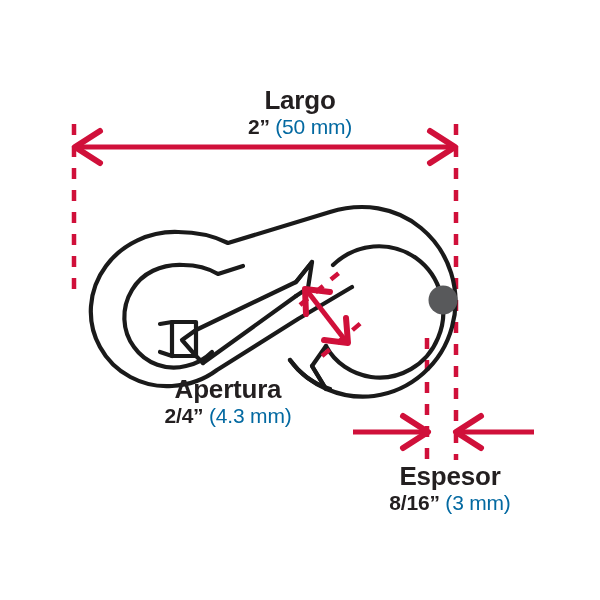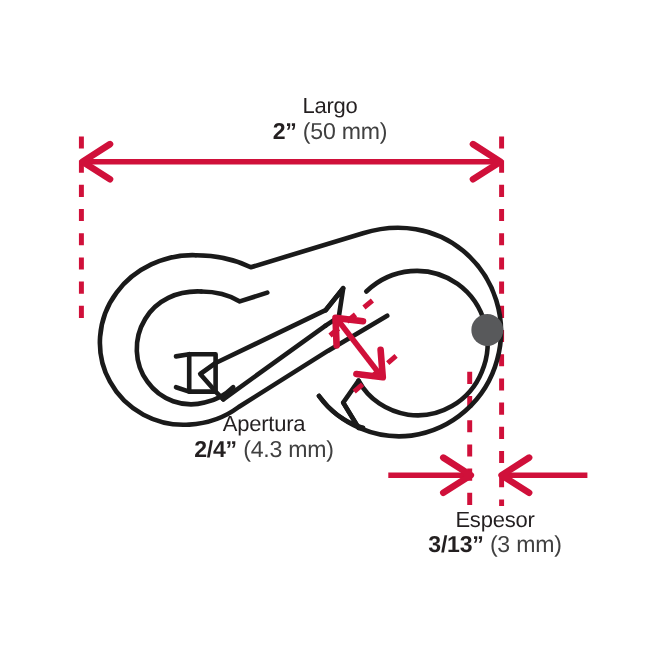--- a/index.html
+++ b/index.html
@@ -30,44 +30,44 @@
     height: 600px;
   }
   .label-block {
     position: absolute;
     text-align: center;
     color: #231f20;
     line-height: 1.12;
     white-space: nowrap;
   }
   .label-title {
-    font-weight: normal;
-    font-size: 20px;
+    font-weight: bold;
+    font-size: 26px;
     letter-spacing: -0.2px;
     font-family: "Liberation Sans", sans-serif;
   }
   .label-value {
     font-size: 21px;
     letter-spacing: -0.2px;
     font-family: "Liberation Sans", sans-serif;
   }
   .label-value .imp {
     font-weight: bold;
   }
   .label-value .met {
     font-weight: normal;
-    color: #404040;
+    color: #0369a1;
   }
   #label-largo {
     left: 150px;
     top: 86px;
     width: 300px;
   }
   #label-apertura {
-    left: 140px;
+    left: 128px;
     top: 375px;
     width: 200px;
   }
   #label-espesor {
     left: 355px;
     top: 462px;
     width: 190px;
   }
 </style>
 </head>
@@ -176,18 +176,18 @@
     <div class="label-title">Apertura</div>
     <div class="label-value">
       <span class="imp">2/4”</span>
       <span class="met">(4.3 mm)</span>
     </div>
   </div>
 
   <div class="label-block" id="label-espesor">
     <div class="label-title">Espesor</div>
     <div class="label-value">
-      <span class="imp">3/13”</span>
+      <span class="imp">8/16”</span>
       <span class="met">(3 mm)</span>
     </div>
   </div>
 
 </div>
 
 </body></html>

